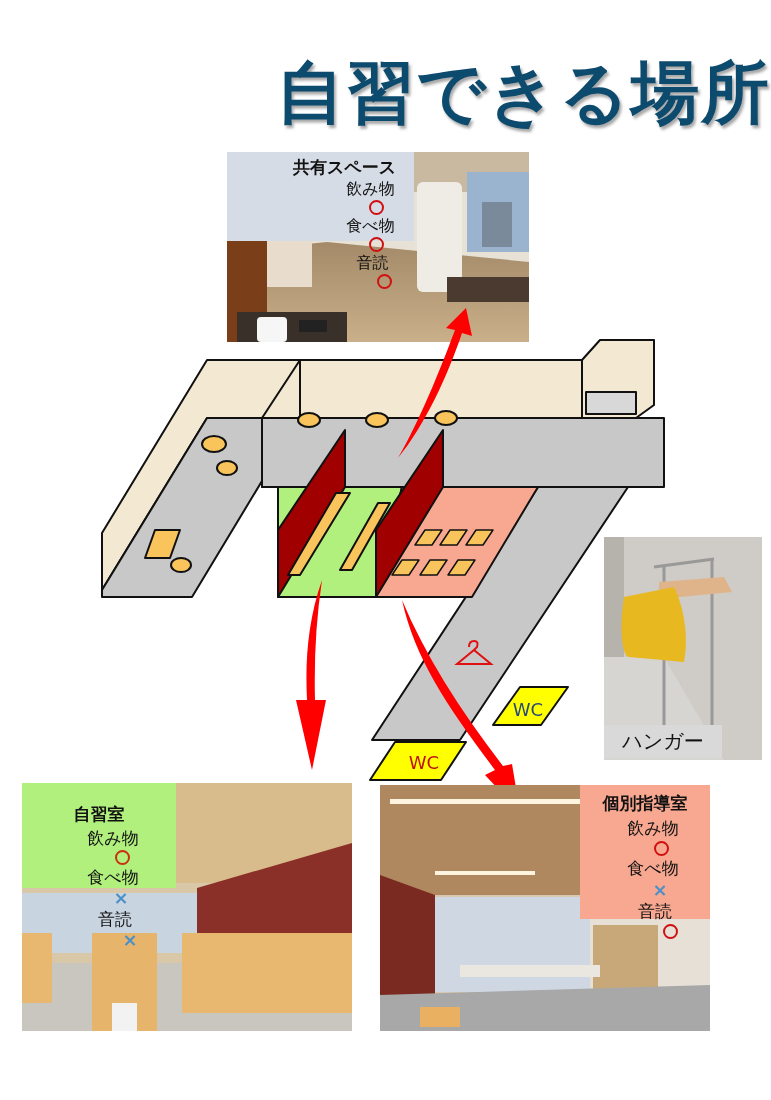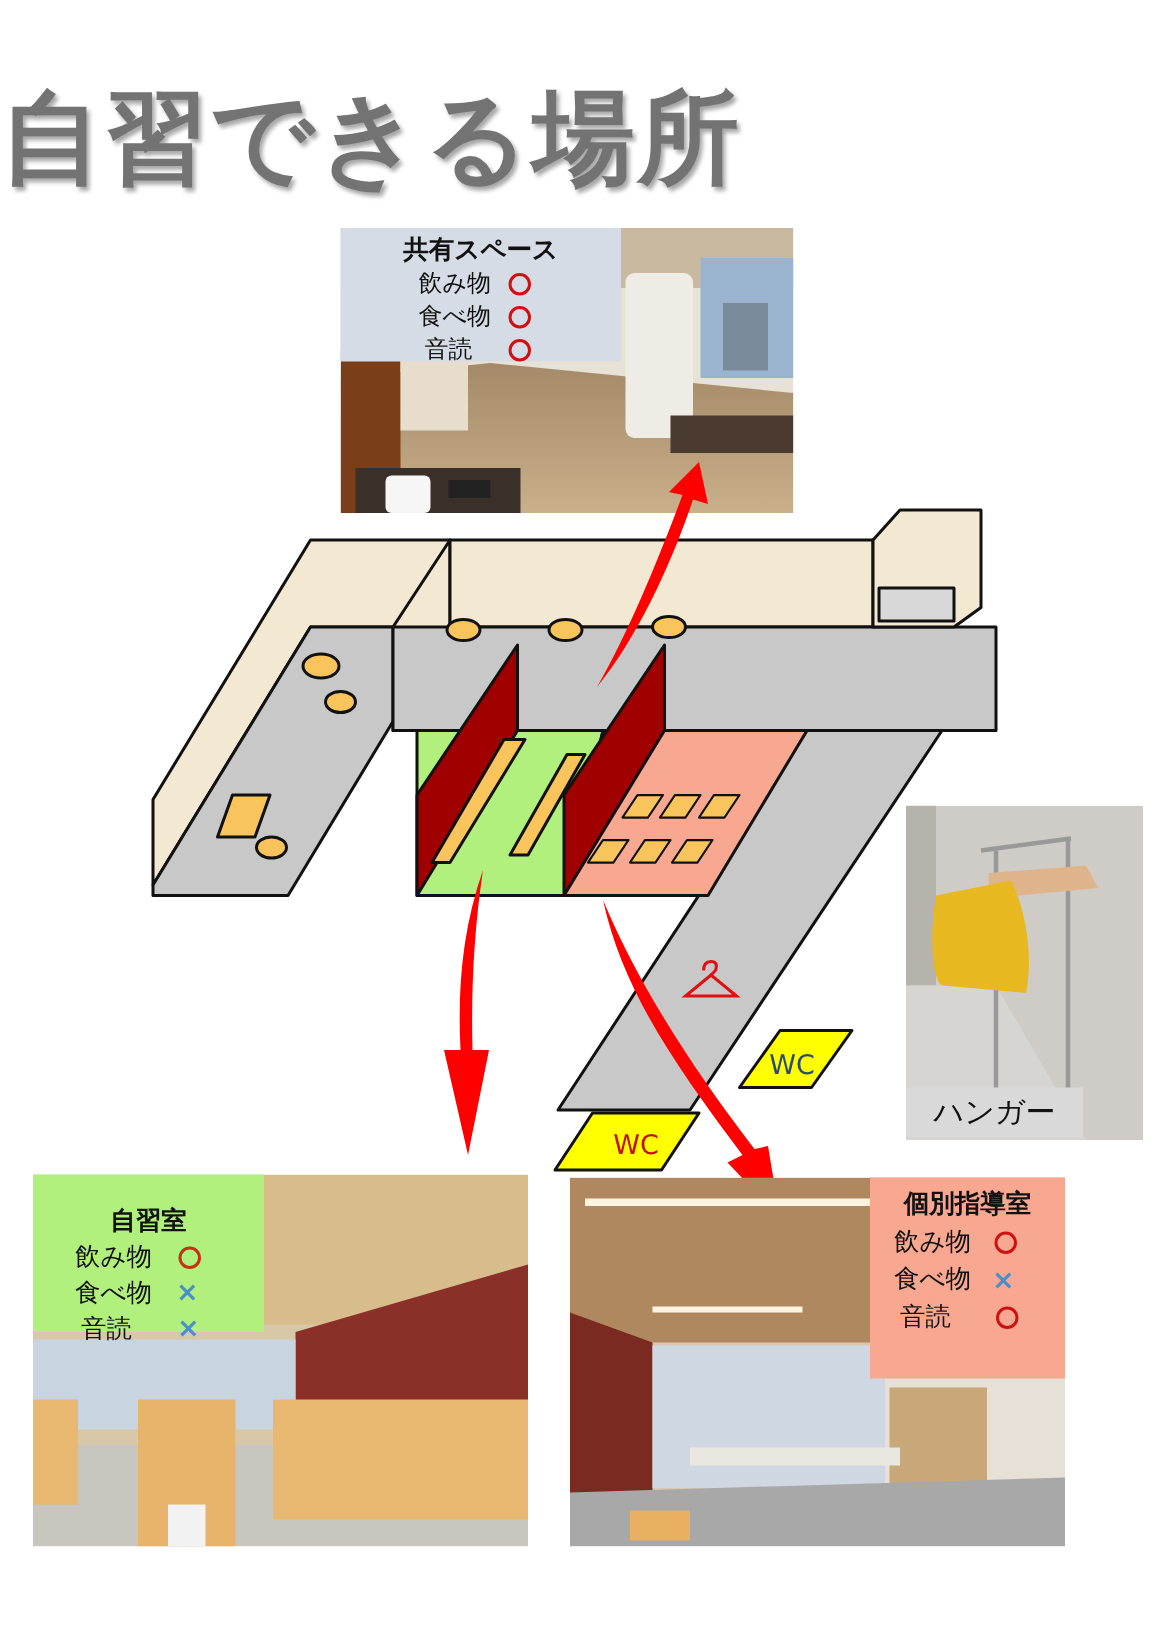--- a/index.html
+++ b/index.html
@@ -1,24 +1,24 @@
 <!DOCTYPE html>
 <html><head>
 <meta charset="utf-8">
 <style>
   html, body { margin:0; padding:0; background:#ffffff; }
   body { width:771px; height:1100px; position:relative; overflow:hidden;
          font-family:"DejaVu Sans", "Liberation Sans", sans-serif; }
-  .title { position:absolute; left:0; width:771px; top:48px; text-align:left;
-           font-size:68px; font-weight:bold; color:#737373; letter-spacing:2px;
+  .title { position:absolute; left:0; width:771px; top:48px; text-align:right;
+           font-size:68px; font-weight:bold; color:#0c4a6e; letter-spacing:2px;
            text-shadow:2px 3px 3px rgba(0,0,0,0.35); line-height:90px; }
   .photo { position:absolute; overflow:hidden; }
   .legend { position:absolute; font-size:16px; color:#111; line-height:22px; }
   .legend .lg-title { font-weight:bold; text-align:center; font-size:17px; }
-  .legend .row { display:flex; align-items:center; }
+  .legend .row { display:flex; align-items:center;flex-direction:column; }
   .legend .row .label { display:inline-block; }
   .mark-o { display:inline-block; width:11px; height:11px; border:2px solid #d01010;
             border-radius:50%; }
   .mark-x { display:inline-block; color:#4a90c8; font-weight:bold; font-size:18px; line-height:18px; }
   .caption { position:absolute; background:#d9d9d9; text-align:center; font-size:20px; color:#111; }
   svg text { font-family:"DejaVu Sans", "Liberation Sans", sans-serif; }
 </style>
 </head>
 <body>
 
@@ -39,21 +39,21 @@
     <rect x="255" y="50" width="30" height="45" fill="#7a8a9a"></rect>
     <rect x="190" y="30" width="45" height="110" fill="#efece6" rx="6"></rect>
     <rect x="220" y="125" width="82" height="25" fill="#4a3a30"></rect>
     <rect x="0" y="80" width="40" height="110" fill="#7a3e18"></rect>
     <rect x="40" y="85" width="45" height="50" fill="#e8dccc"></rect>
     <rect x="10" y="160" width="110" height="30" fill="#3a302a"></rect>
     <rect x="30" y="165" width="30" height="25" fill="#f6f6f6" rx="4"></rect>
     <rect x="72" y="168" width="28" height="12" fill="#222"></rect>
   </svg>
 </div>
-<div class="legend" style="left:227px; top:152px; width:187px; height:89px; background:#d6dce6; padding-top:4px; box-sizing:border-box;">
+<div class="legend" style="left:227px; top:152px; width:187px; height:89px; background:#d6dce6; padding-top:4px; box-sizing:border-box;padding-left:48px;">
   <div class="lg-title">共有スペース</div>
   <div class="row" style="padding-left:52px;">
     <span class="label">飲み物</span>
     <span class="mark-o" style="margin-left:12px;"></span>
   </div>
   <div class="row" style="padding-left:52px;">
     <span class="label">食べ物</span>
     <span class="mark-o" style="margin-left:12px;"></span>
   </div>
   <div class="row" style="padding-left:56px;">

